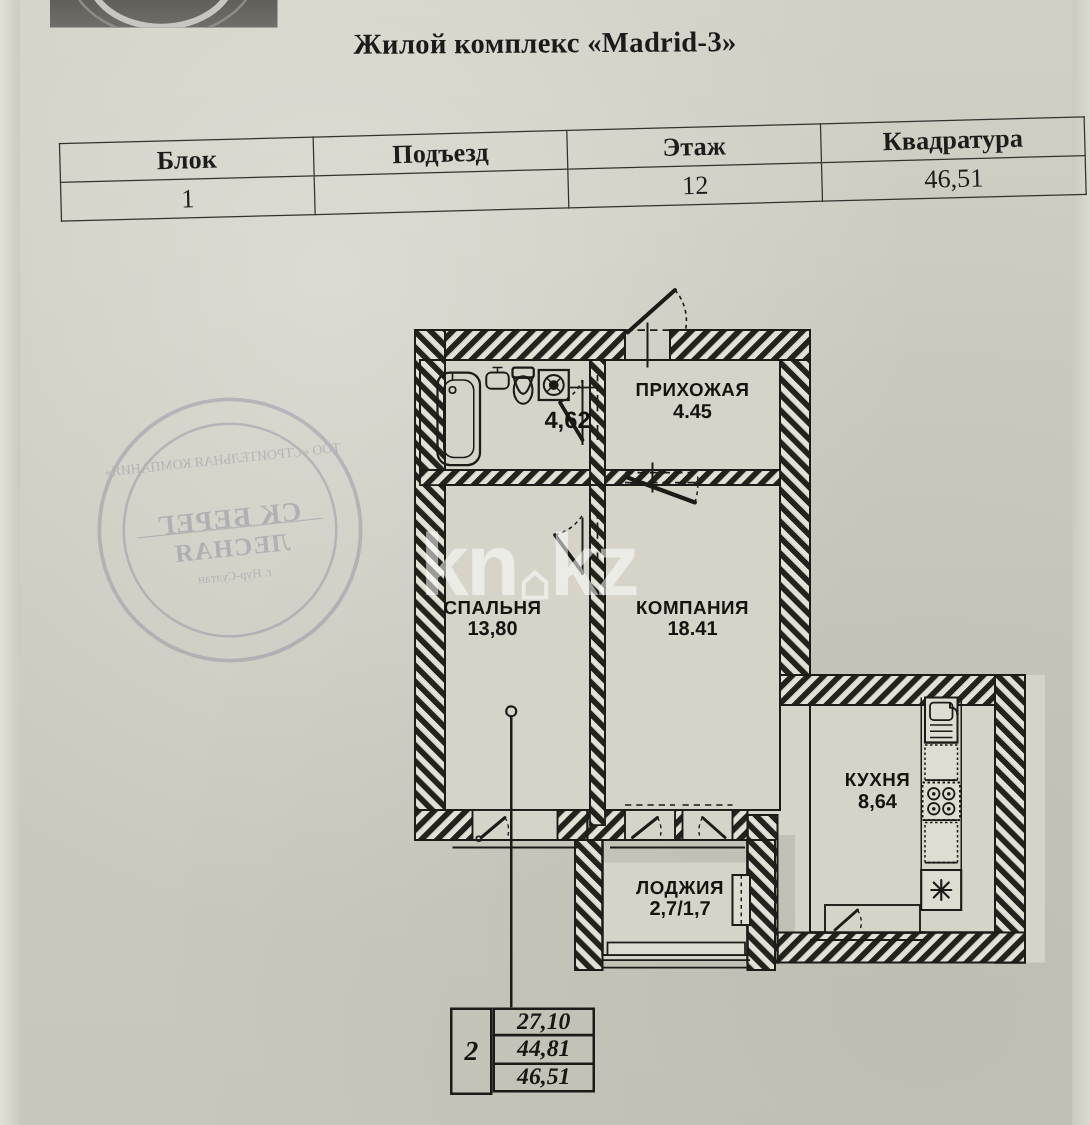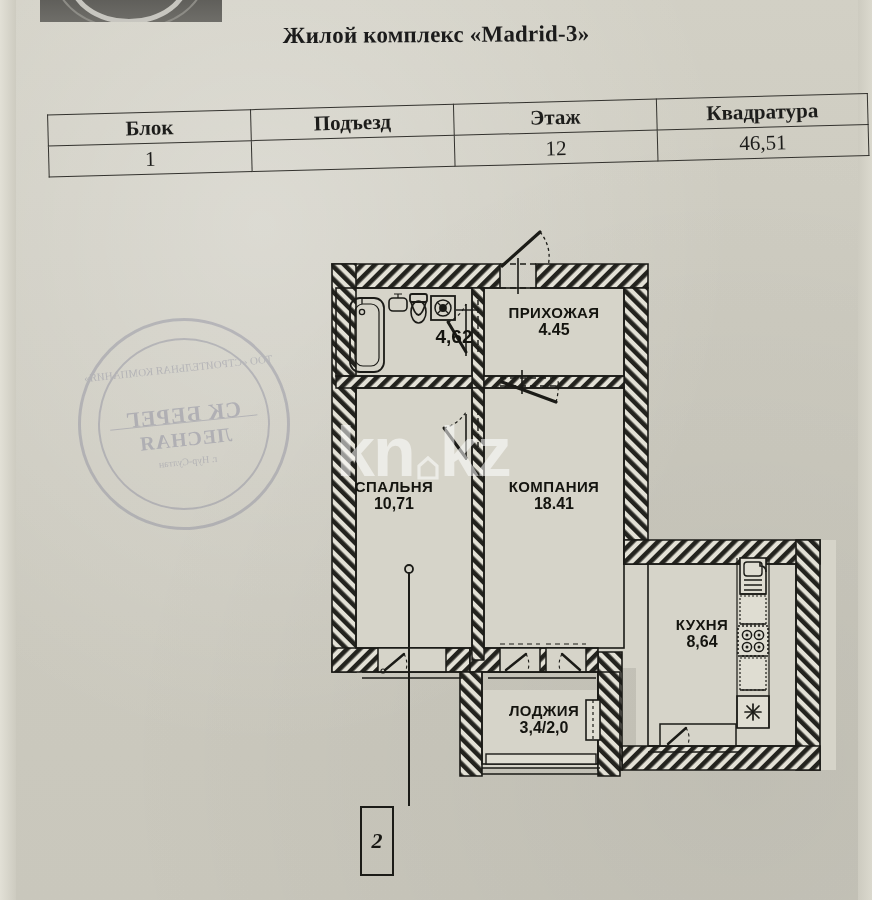--- a/index.html
+++ b/index.html
@@ -407,39 +407,44 @@
   <div class="ar">4,62</div>
 </div>
 
 <div class="rlbl" style="left:484px;top:304px;width:140px;">
   <div class="nm">ПРИХОЖАЯ</div>
   <div class="ar">4.45</div>
 </div>
 
 <div class="rlbl" style="left:332px;top:478px;width:124px;">
   <div class="nm">СПАЛЬНЯ</div>
-  <div class="ar">10,71</div>
+  <div class="ar">13,80</div>
 </div>
 
 <div class="rlbl" style="left:484px;top:478px;width:140px;">
   <div class="nm">КОМПАНИЯ</div>
   <div class="ar">18.41</div>
 </div>
 
 <div class="rlbl" style="left:648px;top:616px;width:108px;">
   <div class="nm">КУХНЯ</div>
   <div class="ar">8,64</div>
 </div>
 
 <div class="rlbl" style="left:488px;top:702px;width:112px;">
   <div class="nm">ЛОДЖИЯ</div>
-  <div class="ar">3,4/2,0</div>
+  <div class="ar">2,7/1,7</div>
 </div>
 
 <div class="wm">
   <span>kn</span><span class="dot"><svg width="24" height="26" viewBox="0 0 24 26">
         <path d="M12 4 L21 12 L21 24 L3 24 L3 12 Z" fill="none" stroke="rgba(255,255,255,.55)" stroke-width="3.2"></path>
       </svg></span><span>kz</span>
 </div>
 
 <div class="sumbox">
   <div class="cellnum">2</div>
+  <div class="col">
+    <div>27,10</div>
+    <div>44,81</div>
+    <div>46,51</div>
+  </div>
 </div>
 
 </body></html>

